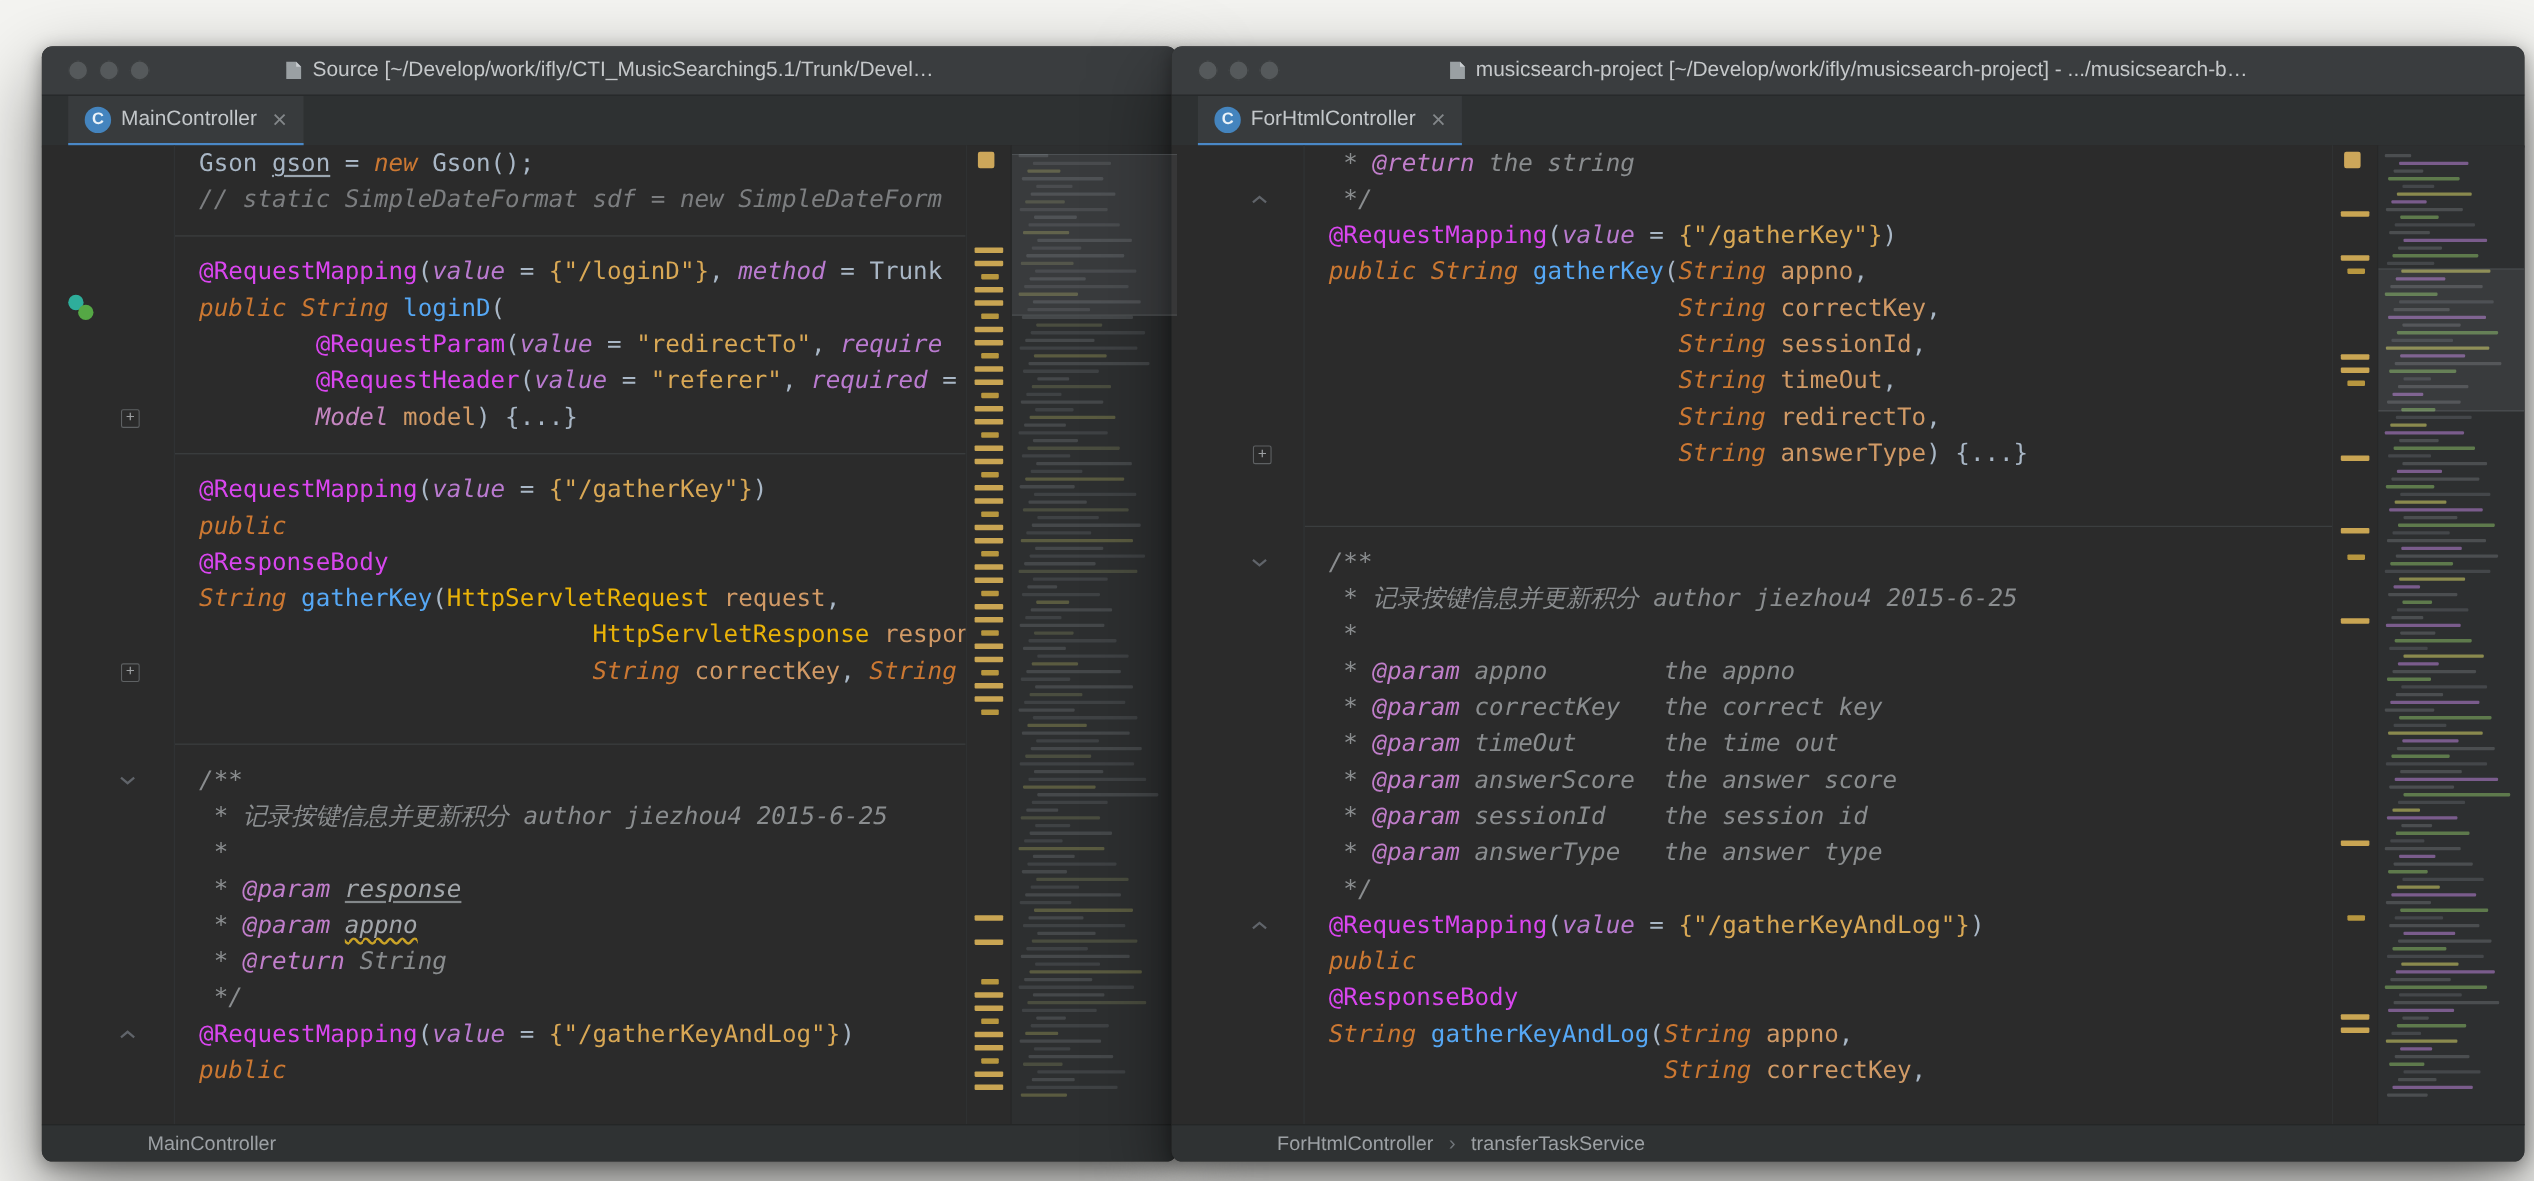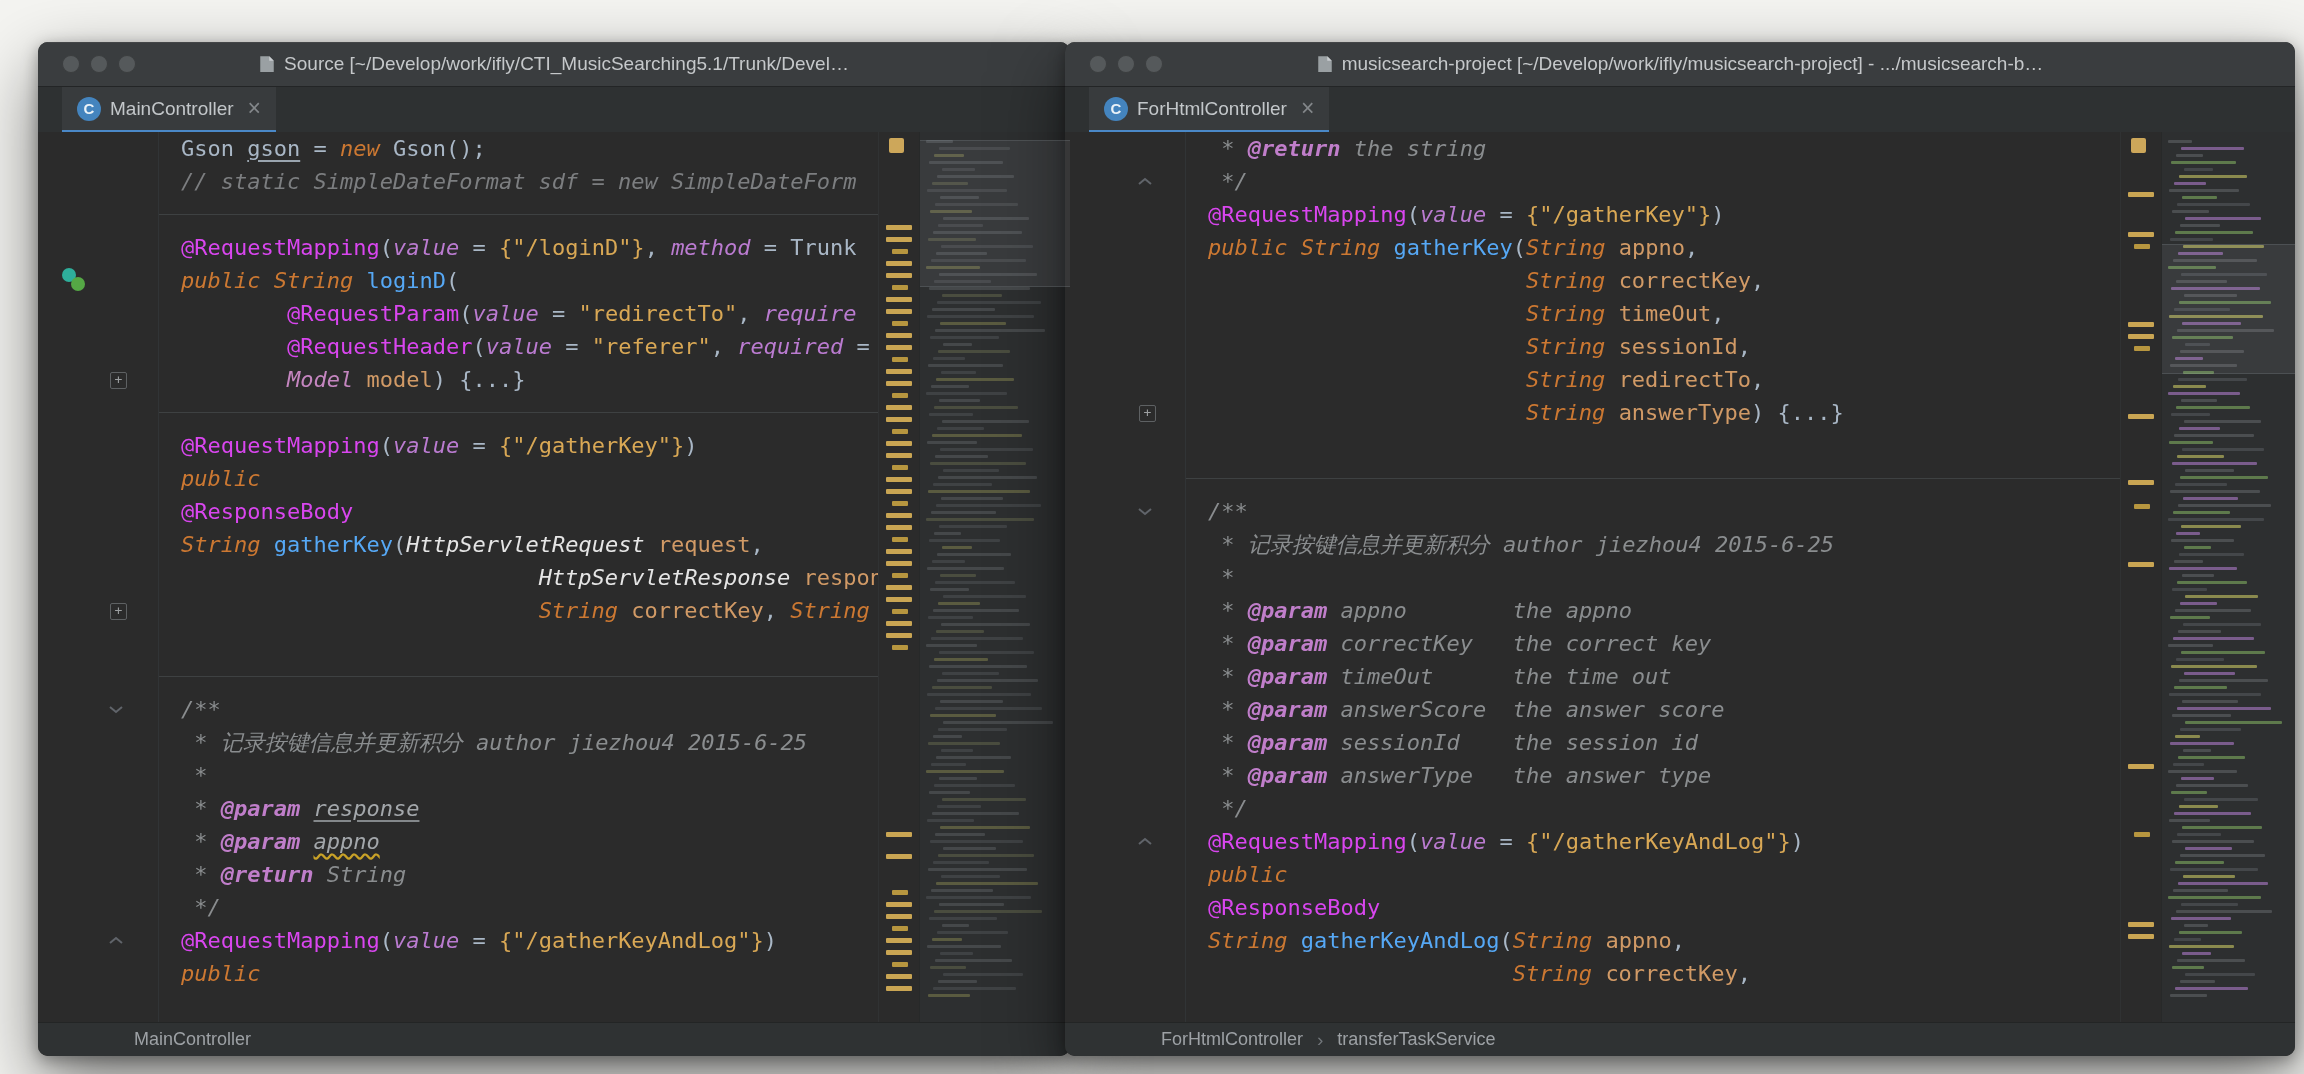--- a/index.html
+++ b/index.html
@@ -43,25 +43,25 @@
   .line{height:33px;white-space:pre;position:relative;}
   .line.sep::before{content:"";position:absolute;left:-22px;right:0;top:16px;border-top:1px solid #3E4142;}
 
   .tk-p{color:#A9B7C6;}
   .tk-k{color:#CC7832;font-style:italic;}
   .tk-m{color:#56A8F5;}
   .tk-ann{color:#d946ef;}
   .tk-str{color:#D9A855;}
   .tk-attr{color:#BA7BD0;font-style:italic;}
   .tk-par{color:#D19A66;}
-  .tk-tg{color:#e5e5e5;font-style:italic;}
+  .tk-tg{color:#eab308;}
   .tk-tp{color:#C586C0;font-style:italic;}
   .tk-c{color:#7C7E80;font-style:italic;}
   .tk-doc{color:#8A8D8F;font-style:italic;}
-  .tk-dt{color:#C07ECA;font-style:italic;font-weight:bold;}
+  .tk-dt{color:#C07ECA;font-style:italic;}
   .tk-dr{color:#A3A7AB;font-style:italic;text-decoration:underline;text-underline-offset:4px;text-decoration-color:#84888B;}
   .tk-drw{color:#A3A7AB;font-style:italic;text-decoration:underline wavy #C9A227;text-underline-offset:4px;}
   .tk-fld{color:#A9B7C6;text-decoration:underline;text-underline-offset:4px;text-decoration-color:#9aa5af;}
 
   
   .stripe{width:40px;flex:none;position:relative;background:#2B2B2B;border-left:1px solid #303233;}
   .stripe b{position:absolute;left:7px;width:26px;height:5px;background:#C9A553;border-radius:1px;}
   .stripe b:nth-of-type(3n){width:16px;left:13px;background:#B7963F;}
   .stripe .sq{position:absolute;top:6px;left:10px;width:15px;height:15px;background:#CDA75A;border-radius:2px;}
 
@@ -371,22 +371,22 @@
         <svg class="g-chev" style="left:72px;top:705px" width="16" height="9">
             <polyline points="2,7 8,2 14,7" fill="none" stroke="#60646A" stroke-width="2"></polyline>
           </svg>
       </div>
       <div class="code">
           <div class="line"><span class="tk-doc"> * </span><span class="tk-dt">@return</span><span class="tk-doc"> the string</span></div>
           <div class="line"><span class="tk-doc"> */</span></div>
           <div class="line"><span class="tk-ann">@RequestMapping</span><span class="tk-p">(</span><span class="tk-attr">value</span><span class="tk-p"> = </span><span class="tk-str">{"/gatherKey"}</span><span class="tk-p">)</span></div>
           <div class="line"><span class="tk-k">public</span><span class="tk-p"> </span><span class="tk-k">String</span><span class="tk-p"> </span><span class="tk-m">gatherKey</span><span class="tk-p">(</span><span class="tk-k">String</span><span class="tk-p"> </span><span class="tk-par">appno</span><span class="tk-p">,</span></div>
           <div class="line"><span class="tk-p">                        </span><span class="tk-k">String</span><span class="tk-p"> </span><span class="tk-par">correctKey</span><span class="tk-p">,</span></div>
+          <div class="line"><span class="tk-p">                        </span><span class="tk-k">String</span><span class="tk-p"> </span><span class="tk-par">sessionId</span><span class="tk-p">,</span></div>
           <div class="line"><span class="tk-p">                        </span><span class="tk-k">String</span><span class="tk-p"> </span><span class="tk-par">timeOut</span><span class="tk-p">,</span></div>
-          <div class="line"><span class="tk-p">                        </span><span class="tk-k">String</span><span class="tk-p"> </span><span class="tk-par">sessionId</span><span class="tk-p">,</span></div>
           <div class="line"><span class="tk-p">                        </span><span class="tk-k">String</span><span class="tk-p"> </span><span class="tk-par">redirectTo</span><span class="tk-p">,</span></div>
           <div class="line"><span class="tk-p">                        </span><span class="tk-k">String</span><span class="tk-p"> </span><span class="tk-par">answerType</span><span class="tk-p">) {...}</span></div>
           <div class="line"></div>
           <div class="line sep"></div>
           <div class="line"><span class="tk-doc">/**</span></div>
           <div class="line"><span class="tk-doc"> * 记录按键信息并更新积分 author jiezhou4 2015-6-25</span></div>
           <div class="line"><span class="tk-doc"> *</span></div>
           <div class="line"><span class="tk-doc"> * </span><span class="tk-dt">@param</span><span class="tk-doc"> appno        the appno</span></div>
           <div class="line"><span class="tk-doc"> * </span><span class="tk-dt">@param</span><span class="tk-doc"> correctKey   the correct key</span></div>
           <div class="line"><span class="tk-doc"> * </span><span class="tk-dt">@param</span><span class="tk-doc"> timeOut      the time out</span></div>

